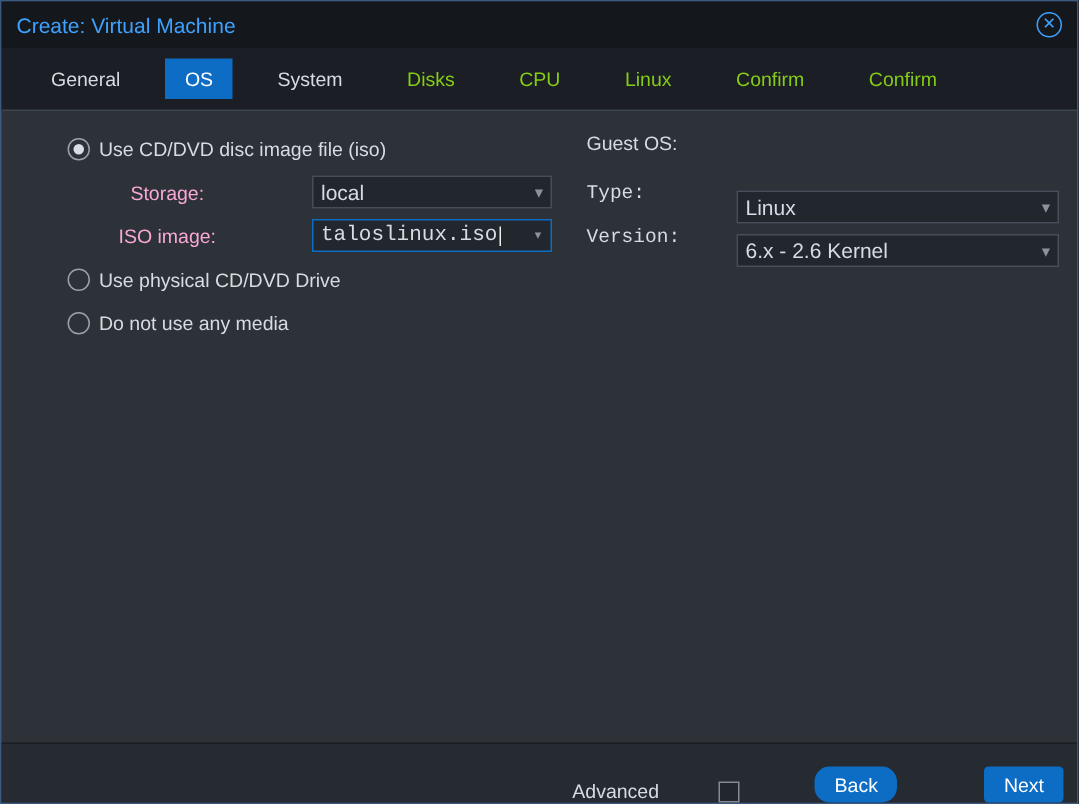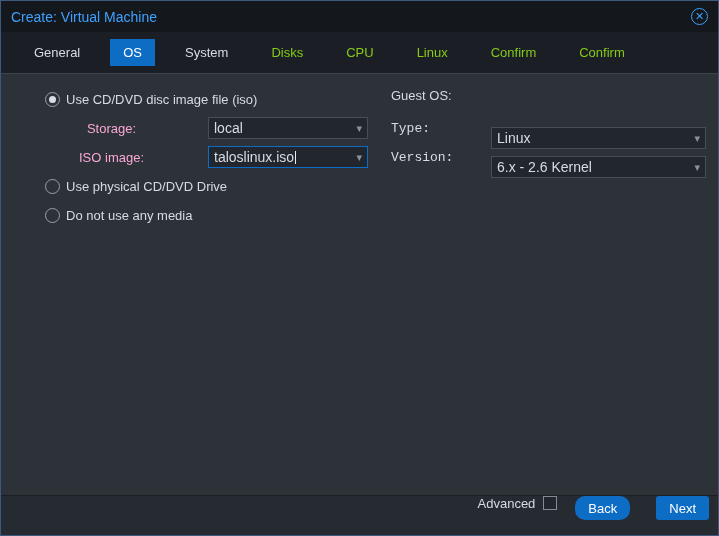--- a/index.html
+++ b/index.html
@@ -84,31 +84,32 @@
   .select {
     height:22px; background:var(--field_bg, #22262d);
     border:1px solid #474e58;
     display:flex; align-items:center;
     padding:0 5px; cursor:pointer; position:relative;
   }
   .select .value { color:#d7dce2; font-size:14px; flex:1; white-space:nowrap; overflow:hidden; }
   .select .chev { color:#8b929c; font-size:11px; margin-left:4px; flex:0 0 auto; }
   .w-160 { width:160px; flex:0 0 160px; }
   .grow  { flex:1 1 auto;margin-top:20px; }
-  .select.focused { border-color:var(--accent, #0d6cc4); }
+  .select.focused { border-color:var(--accent, #0d6cc4);font-family:Liberation Mono, monospace; }
   .caret {
     display:inline-block; width:1px; height:13px;
     background:#e9edf2; margin-left:1px; flex:0 0 1px;
   }
   
   .footer {
     height:40px; flex:0 0 40px;
     background:#262a31; border-top:1px solid #1b1e23;
-    display:flex; align-items:flex-start; justify-content:flex-end;
+    display:flex; align-items:flex-end; justify-content:flex-end;
     padding:0 9px;
+    gap:32px;
   }
   .adv-label { color:#d7dce2; font-size:13px; }
   .checkbox {
     width:14px; height:14px;
     border:1px solid #848b94; background:#22262d;
     margin-left:8px; cursor:pointer;
   }
   .btn {
     height:24px; min-width:50px;
     background:var(--accent, #0d6cc4); color:#ffffff;

